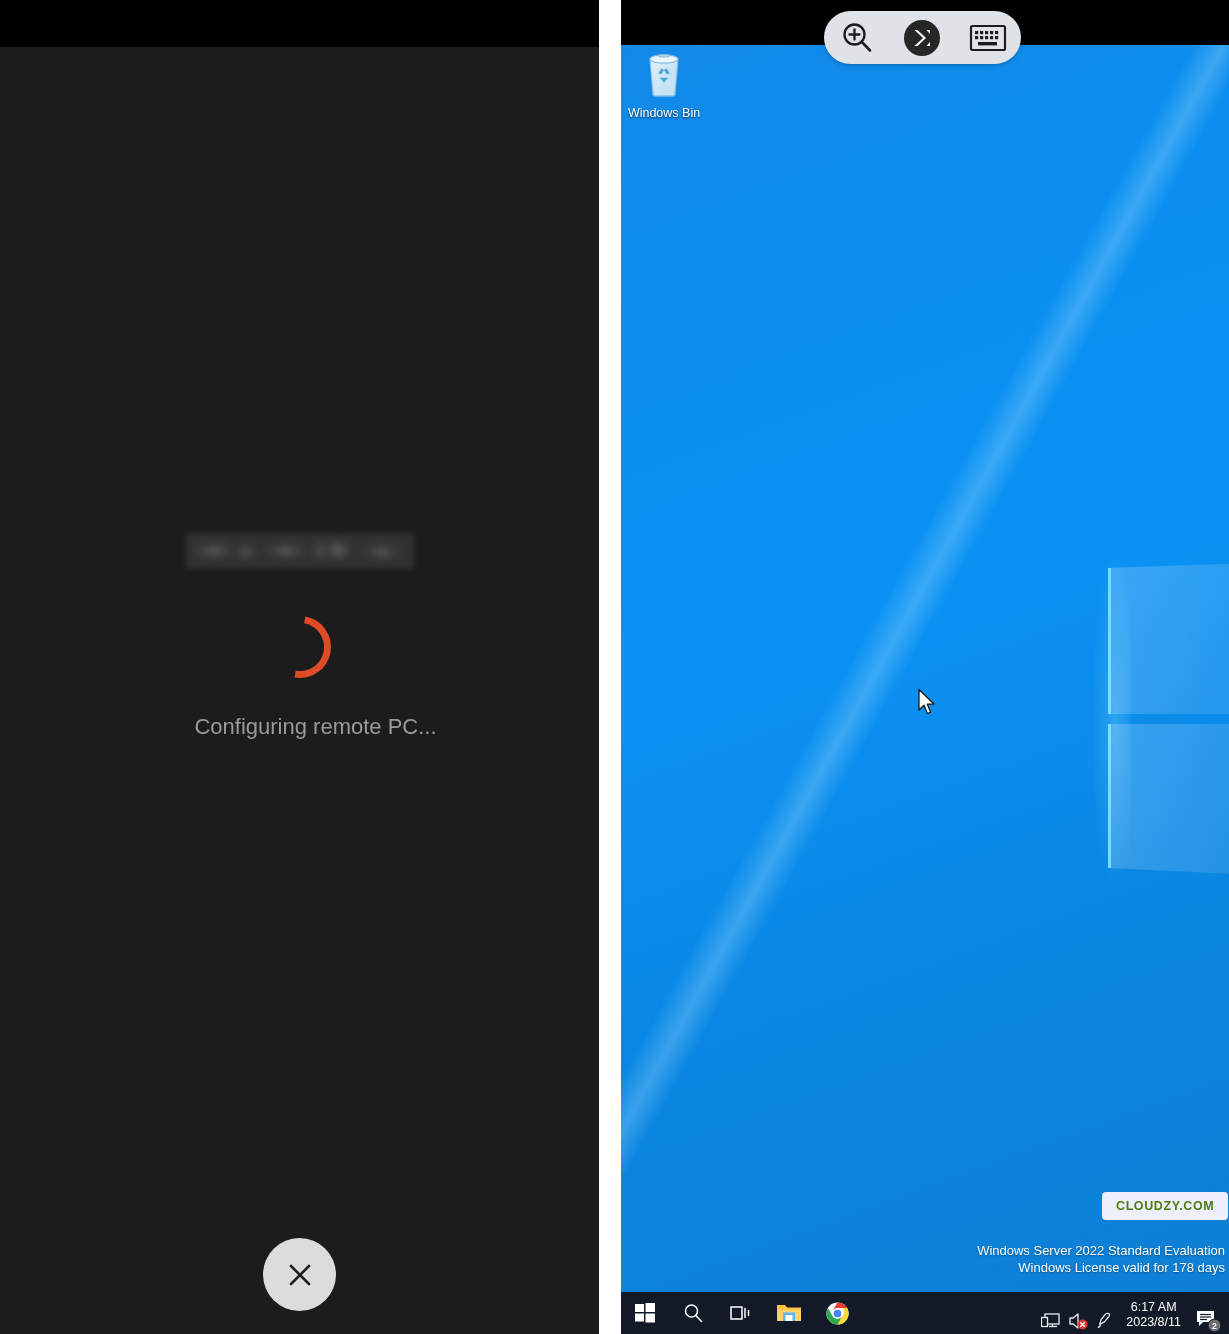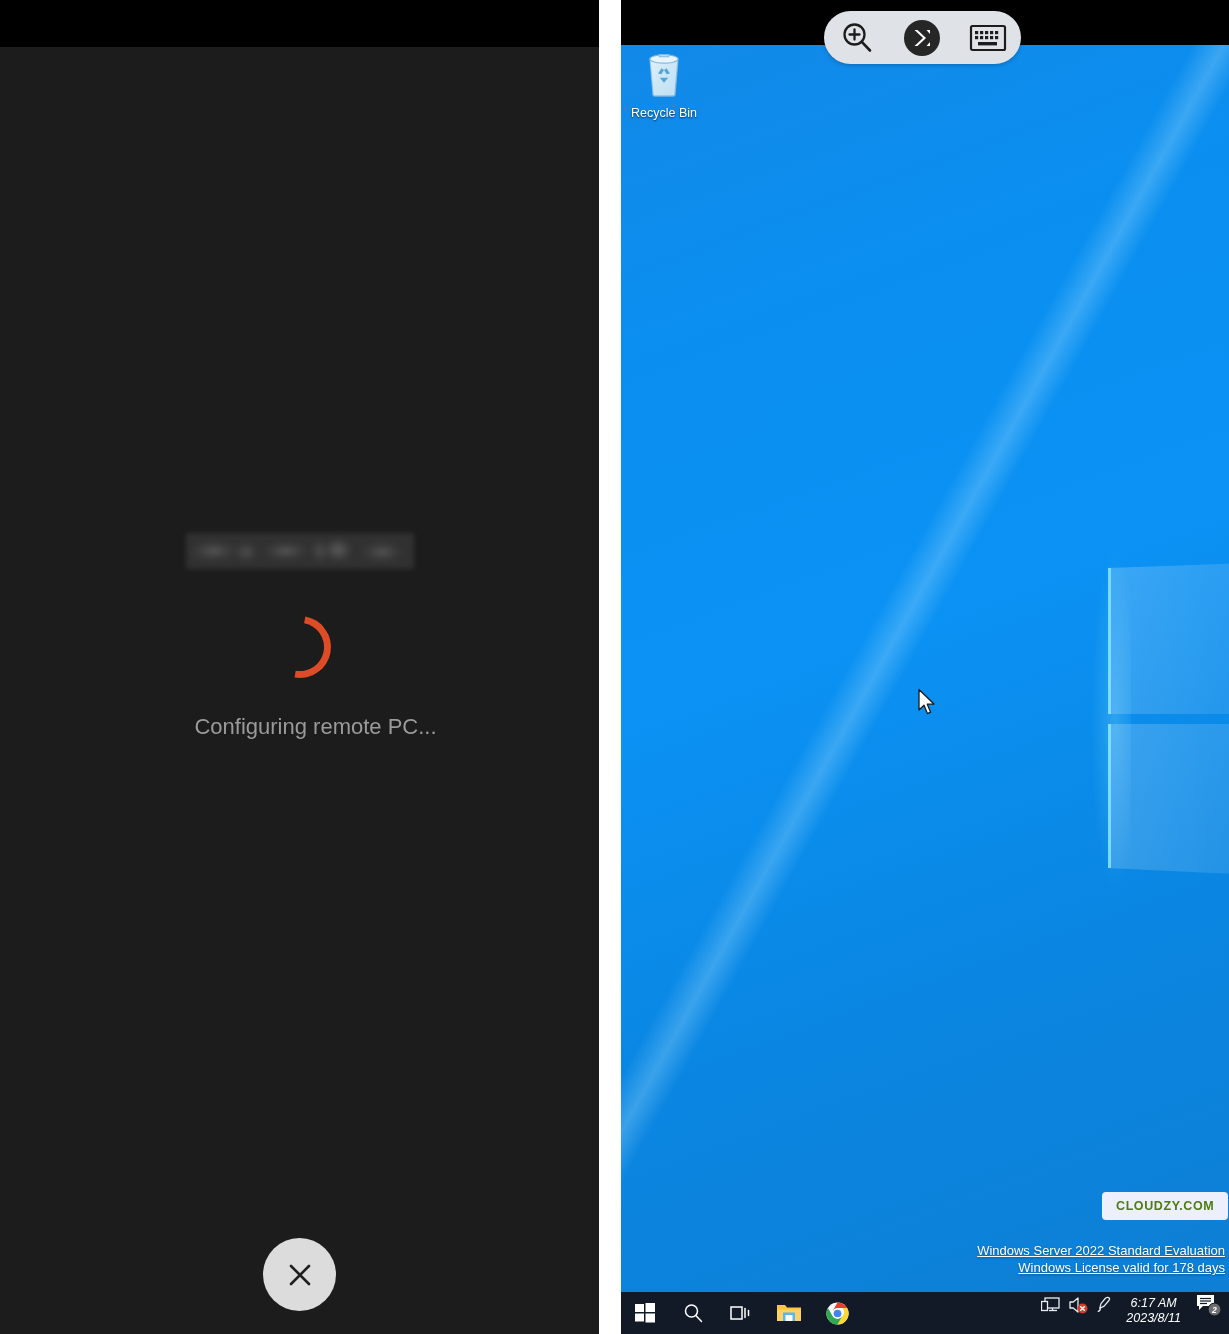--- a/index.html
+++ b/index.html
@@ -133,32 +133,32 @@
   #cloudzy-badge {
     position: absolute; left: 481px; top: 1147px;
     background: #edeffc; color: #4d7c0f;
     font-size: 12.5px; font-weight: 700; letter-spacing: .6px;
     padding: 7px 14px; border-radius: 4px; white-space: nowrap;
     z-index: 20;
   }
   #eval-watermark {
     position: absolute; right: 4px; top: 1197px; width: 420px;
     text-align: right; color: #ffffff; font-size: 13px; line-height: 17px;
-    text-shadow: 0 1px 2px rgba(0,0,0,.35); z-index: 20; text-decoration: underline;
+    text-shadow: 0 1px 2px rgba(0,0,0,.35); z-index: 20;
   }
 
   
   #taskbar {
     position: absolute; left: 0; top: 1292px; width: 608px; height: 42px;
     background: #111a26; z-index: 60;
     display: flex; align-items: center;
   }
   .tb-item { width: 48px; height: 42px; display: flex; align-items: center;
              justify-content: center; cursor: pointer; }
-  #tray { margin-left: auto; display: flex; align-items: flex-end; height: 26px; font-style: italic; }
+  #tray { margin-left: auto; display: flex; align-items: flex-start; height: 26px; }
   .tray-icon { width: 27px; height: 42px; display: flex; align-items: center;
                justify-content: center; cursor: pointer; }
   #clock {
     color: #ffffff; font-size: 12.5px; line-height: 15px; text-align: center;
     cursor: pointer; padding: 0 8px;
   }
   #notif-center { width: 40px; height: 42px; display: flex; align-items: center;
                   justify-content: center; cursor: pointer; position: relative; }
 </style>
 </head>
@@ -213,21 +213,21 @@
             </defs>
             <ellipse cx="21" cy="9" rx="14" ry="4.2" fill="#e9f5fd" stroke="#7fb8dd" stroke-width="1.2"></ellipse>
             <path d="M16 4.6 h10 v2.2 h-10 z" fill="#bcdcf0" stroke="#7fb8dd" stroke-width="1"></path>
             <g fill="#3f9bd4" opacity=".85" transform="translate(21,26) scale(0.85)">
               <path d="M-7 -3 l4 -6 l3 2 l-3 5 z"></path>
               <path d="M7 -3 l-4 -6 l-3 2 l3 5 z"></path>
               <path d="M0 8 l-5 -6 h10 z"></path>
             </g>
           </svg>
         </span>
-        <span>Recycle Bin</span>
+        <span>Windows Bin</span>
       </div>
 
 
       <span id="mouse-cursor">
         <svg width="20" height="28" viewBox="0 0 20 28">
           <path d="M2 1.5 L2 22 L7 17.3 L10.4 25.6 L13.6 24.2 L10.3 16.2 L17 16 z" fill="#ffffff" stroke="#1a1a1a" stroke-width="1.3" stroke-linejoin="round"></path>
         </svg>
       </span>
 
       <div id="cloudzy-badge">CLOUDZY.COM</div>

